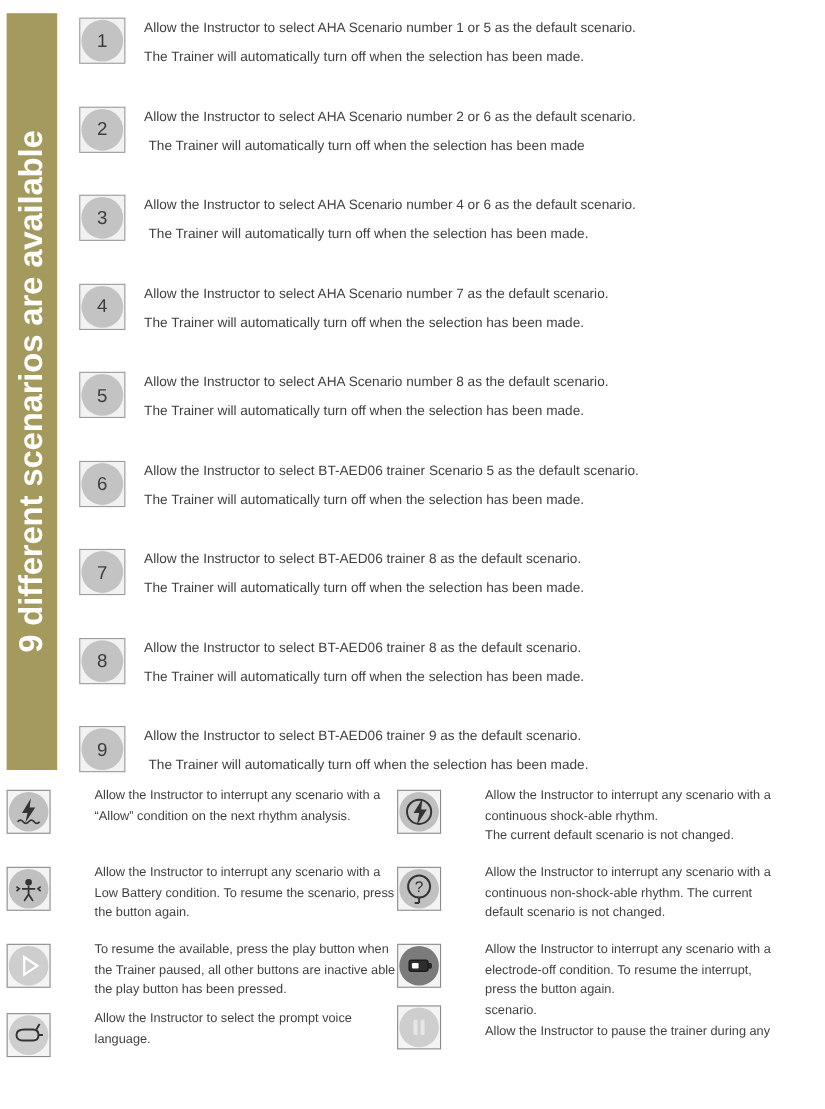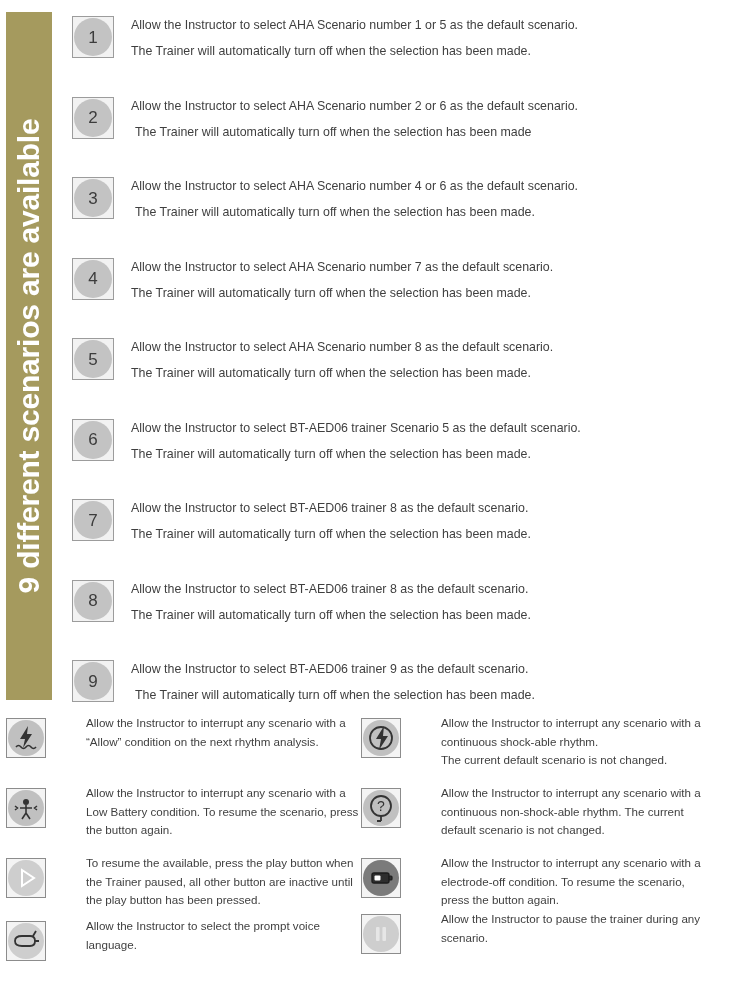--- a/index.html
+++ b/index.html
@@ -297,21 +297,21 @@
       <div class="feature-item" style="position: absolute; left: 0px; top: 140px; width: 358px;">
         <div class="feature-icon">
           <div class="disc light">
             <svg width="30" height="30" viewBox="0 0 30 30">
               <path d="M11 7 L23 15 L11 23 Z" fill="none" stroke="#ffffff" stroke-width="2"></path>
             </svg>
           </div>
         </div>
         <div class="feature-text">
           <div class="line">To resume the available, press the play button when</div>
-          <div class="line">the Trainer paused, all other button are inactive until</div>
+          <div class="line">the Trainer paused, all other buttons are inactive able</div>
           <div class="line">the play button has been pressed.</div>
         </div>
       </div>
       <div class="feature-item" style="position: absolute; left: 0px; top: 203px; width: 358px;">
         <div class="feature-icon">
           <div class="disc light">
             <svg width="30" height="30" viewBox="0 0 30 30">
               <path d="M4 15 q0 -5 7 -5 l8 0 q5 0 5 5 q0 5 -5 5 l-8 0 q-7 0 -7 -5 Z" fill="none" stroke="#333333" stroke-width="1.8"></path>
               <path d="M22 10 L25 5 M24 15 L28 15" fill="none" stroke="#333333" stroke-width="1.8"></path>
             </svg>
@@ -360,32 +360,32 @@
           <div class="disc dark">
             <svg width="30" height="30" viewBox="0 0 30 30">
               <rect x="6" y="10" width="17" height="10" rx="2" fill="#2e2e2e" stroke="#1d1d1d" stroke-width="1.4"></rect>
               <rect x="23" y="13" width="3" height="4" rx="1" fill="#2e2e2e" stroke="#1d1d1d" stroke-width="1.2"></rect>
               <rect x="8.5" y="12.5" width="6" height="5" rx="1" fill="#ffffff"></rect>
             </svg>
           </div>
         </div>
         <div class="feature-text">
           <div class="line">Allow the Instructor to interrupt any scenario with a</div>
-          <div class="line">electrode-off condition. To resume the scenario,</div>
+          <div class="line">electrode-off condition. To resume the interrupt,</div>
           <div class="line">press the button again.</div>
         </div>
       </div>
       <div class="feature-item" style="position: absolute; left: 0px; top: 196px; width: 358px;">
         <div class="feature-icon">
           <div class="disc light">
             <svg width="30" height="30" viewBox="0 0 30 30">
               <rect x="10" y="8" width="3.6" height="14" rx="1" fill="#e6e6e6"></rect>
               <rect x="16.4" y="8" width="3.6" height="14" rx="1" fill="#e6e6e6"></rect>
             </svg>
           </div>
         </div>
         <div class="feature-text">
+          <div class="line">scenario.</div>
           <div class="line">Allow the Instructor to pause the trainer during any</div>
-          <div class="line">scenario.</div>
         </div>
       </div>
     </div>
 </div>
 
 </body></html>

